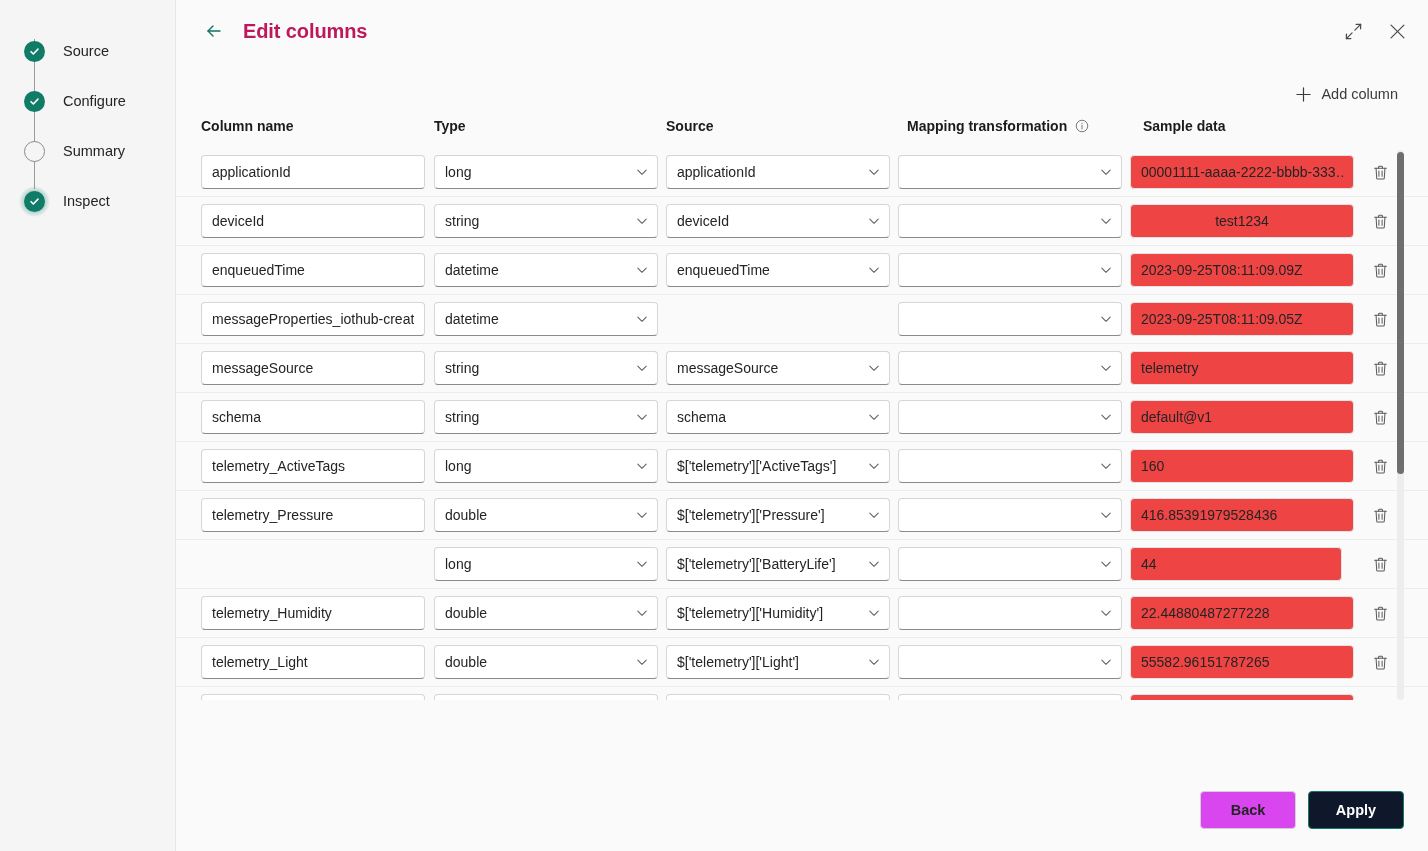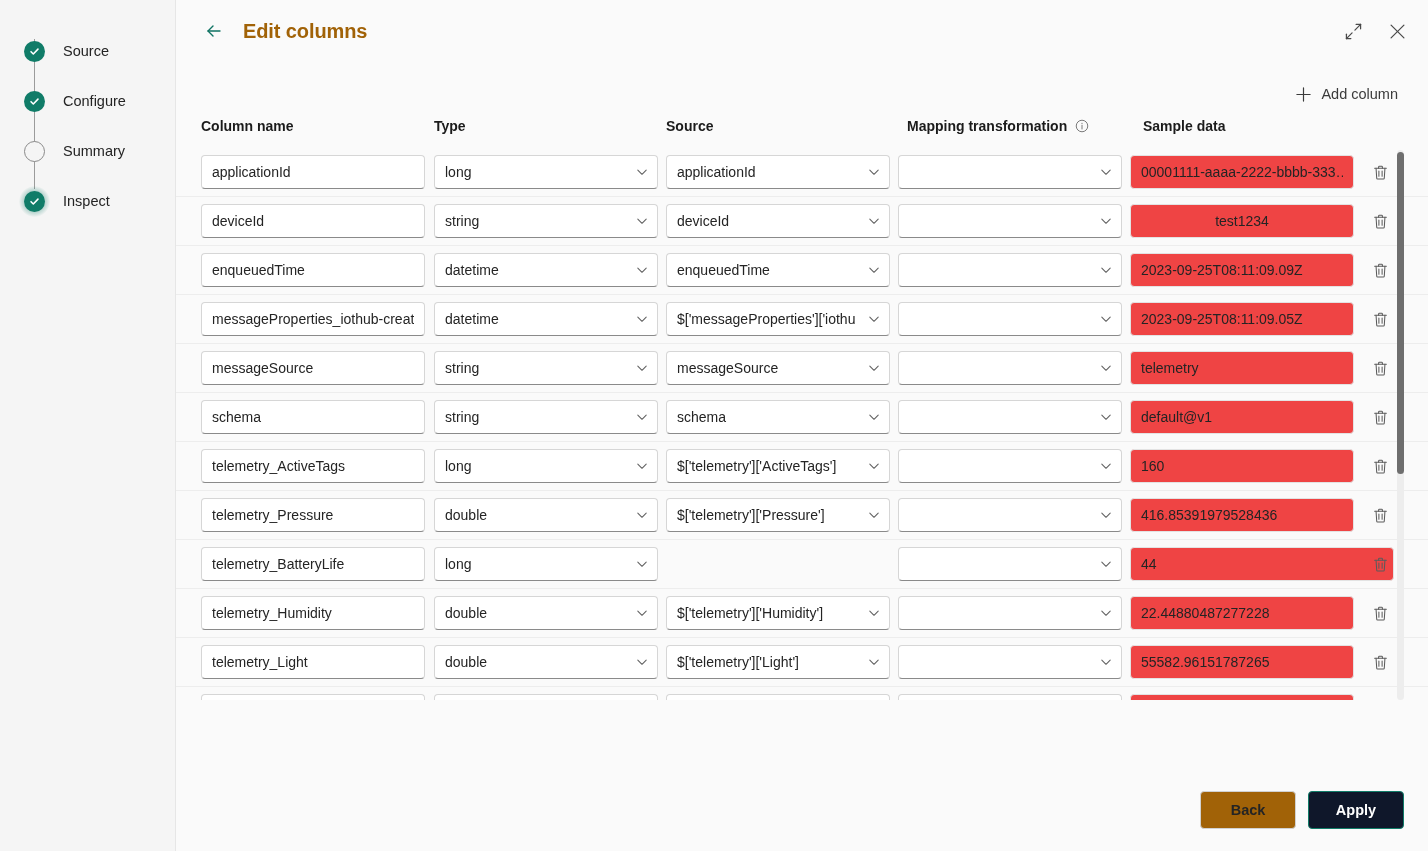--- a/index.html
+++ b/index.html
@@ -96,21 +96,21 @@
   .back-arrow {
     width: 22px; height: 22px;
     display: flex; align-items: center; justify-content: center;
     color: #0f7363;
     cursor: pointer;
   }
   .panel-title {
     margin-left: 18px;
     font-size: 20px;
     font-weight: bold;
-    color: #a16207;
+    color: #be185d;
     letter-spacing: -0.1px;
   }
   .header-actions {
     position: absolute;
     right: 16px; top: 16px;
     display: flex; align-items: center; gap: 14px;
   }
   .hdr-btn {
     width: 30px; height: 30px;
     display: flex; align-items: center; justify-content: center;
@@ -258,21 +258,21 @@
     height: 38px;
     min-width: 96px;
     border-radius: 4px;
     font-size: 14.5px;
     font-weight: bold;
     font-family: "Liberation Sans", sans-serif;
     cursor: pointer;
     padding: 0 18px;
   }
   .btn-secondary {
-    background: #a16207;
+    background: #d946ef;
     border: 1px solid #d1d1d1;
     color: #242424;
   }
   .btn-primary {
     background: #0f172a;
     border: 1px solid #107c68;
     color: #ffffff;
   }
 </style>
 </head>
@@ -537,30 +537,20 @@
           <div class="cell" style="left: 258px; width: 224px;">
             <div class="fld select" style="width: 224px;">
               <span class="txt">datetime</span>
               <span class="chev">
                 <svg width="14" height="14" viewBox="0 0 16 16" fill="none" stroke="currentColor" stroke-width="1.2" stroke-linecap="round" stroke-linejoin="round">
                   <path d="M3.2 5.8 L8 10.6 L12.8 5.8"></path>
                 </svg>
               </span>
             </div>
           </div>
-          <div class="cell" style="left: 490px; width: 224px;">
-            <div class="fld select" style="width: 224px;">
-              <span class="txt">$['messageProperties']['iothu</span>
-              <span class="chev">
-                <svg width="14" height="14" viewBox="0 0 16 16" fill="none" stroke="currentColor" stroke-width="1.2" stroke-linecap="round" stroke-linejoin="round">
-                  <path d="M3.2 5.8 L8 10.6 L12.8 5.8"></path>
-                </svg>
-              </span>
-            </div>
-          </div>
           <div class="cell" style="left: 722px; width: 224px;">
             <div class="fld select" style="width: 224px;">
               <span class="txt"></span>
               <span class="chev">
                 <svg width="14" height="14" viewBox="0 0 16 16" fill="none" stroke="currentColor" stroke-width="1.2" stroke-linecap="round" stroke-linejoin="round">
                   <path d="M3.2 5.8 L8 10.6 L12.8 5.8"></path>
                 </svg>
               </span>
             </div>
           </div>
@@ -777,47 +767,52 @@
             <svg width="17" height="17" viewBox="0 0 18 18" fill="none" stroke="currentColor" stroke-width="1.1" stroke-linecap="round" stroke-linejoin="round">
               <path d="M2.8 4.5 H15.2"></path>
               <path d="M7 4.5 V3.1 a0.8 0.8 0 0 1 0.8-0.8 h2.4 a0.8 0.8 0 0 1 0.8 0.8 V4.5"></path>
               <path d="M4.3 4.5 L5 15 a0.9 0.9 0 0 0 0.9 0.85 h6.2 A0.9 0.9 0 0 0 13 15 L13.7 4.5"></path>
               <path d="M7.3 7.3 V13"></path>
               <path d="M10.7 7.3 V13"></path>
             </svg>
           </div>
         </div>
         <div class="trow">
-          <div class="cell" style="left: 25px; width: 224px;">
-            <div class="fld" style="width: 224px;">
-              <span class="txt">telemetry_BatteryLife</span>
-            </div>
-          </div>
           <div class="cell" style="left: 258px; width: 224px;">
             <div class="fld select" style="width: 224px;">
               <span class="txt">long</span>
               <span class="chev">
                 <svg width="14" height="14" viewBox="0 0 16 16" fill="none" stroke="currentColor" stroke-width="1.2" stroke-linecap="round" stroke-linejoin="round">
                   <path d="M3.2 5.8 L8 10.6 L12.8 5.8"></path>
                 </svg>
               </span>
             </div>
           </div>
-          <div class="cell" style="left: 722px; width: 224px;">
-            <div class="fld select" style="width: 224px;">
-              <span class="txt"></span>
-              <span class="chev">
-                <svg width="14" height="14" viewBox="0 0 16 16" fill="none" stroke="currentColor" stroke-width="1.2" stroke-linecap="round" stroke-linejoin="round">
-                  <path d="M3.2 5.8 L8 10.6 L12.8 5.8"></path>
-                </svg>
-              </span>
-            </div>
-          </div>
-          <div class="cell" style="left: 954px; width: 224px;">
-            <div class="fld readonly" style="width: 264px;">
+          <div class="cell" style="left: 490px; width: 224px;">
+            <div class="fld select" style="width: 224px;">
+              <span class="txt">$['telemetry']['BatteryLife']</span>
+              <span class="chev">
+                <svg width="14" height="14" viewBox="0 0 16 16" fill="none" stroke="currentColor" stroke-width="1.2" stroke-linecap="round" stroke-linejoin="round">
+                  <path d="M3.2 5.8 L8 10.6 L12.8 5.8"></path>
+                </svg>
+              </span>
+            </div>
+          </div>
+          <div class="cell" style="left: 722px; width: 224px;">
+            <div class="fld select" style="width: 224px;">
+              <span class="txt"></span>
+              <span class="chev">
+                <svg width="14" height="14" viewBox="0 0 16 16" fill="none" stroke="currentColor" stroke-width="1.2" stroke-linecap="round" stroke-linejoin="round">
+                  <path d="M3.2 5.8 L8 10.6 L12.8 5.8"></path>
+                </svg>
+              </span>
+            </div>
+          </div>
+          <div class="cell" style="left: 954px; width: 224px;">
+            <div class="fld readonly" style="width: 212px;">
               <span class="txt">44</span>
             </div>
           </div>
           <div class="del-btn" style="left: 1192px;">
             <svg width="17" height="17" viewBox="0 0 18 18" fill="none" stroke="currentColor" stroke-width="1.1" stroke-linecap="round" stroke-linejoin="round">
               <path d="M2.8 4.5 H15.2"></path>
               <path d="M7 4.5 V3.1 a0.8 0.8 0 0 1 0.8-0.8 h2.4 a0.8 0.8 0 0 1 0.8 0.8 V4.5"></path>
               <path d="M4.3 4.5 L5 15 a0.9 0.9 0 0 0 0.9 0.85 h6.2 A0.9 0.9 0 0 0 13 15 L13.7 4.5"></path>
               <path d="M7.3 7.3 V13"></path>
               <path d="M10.7 7.3 V13"></path>

